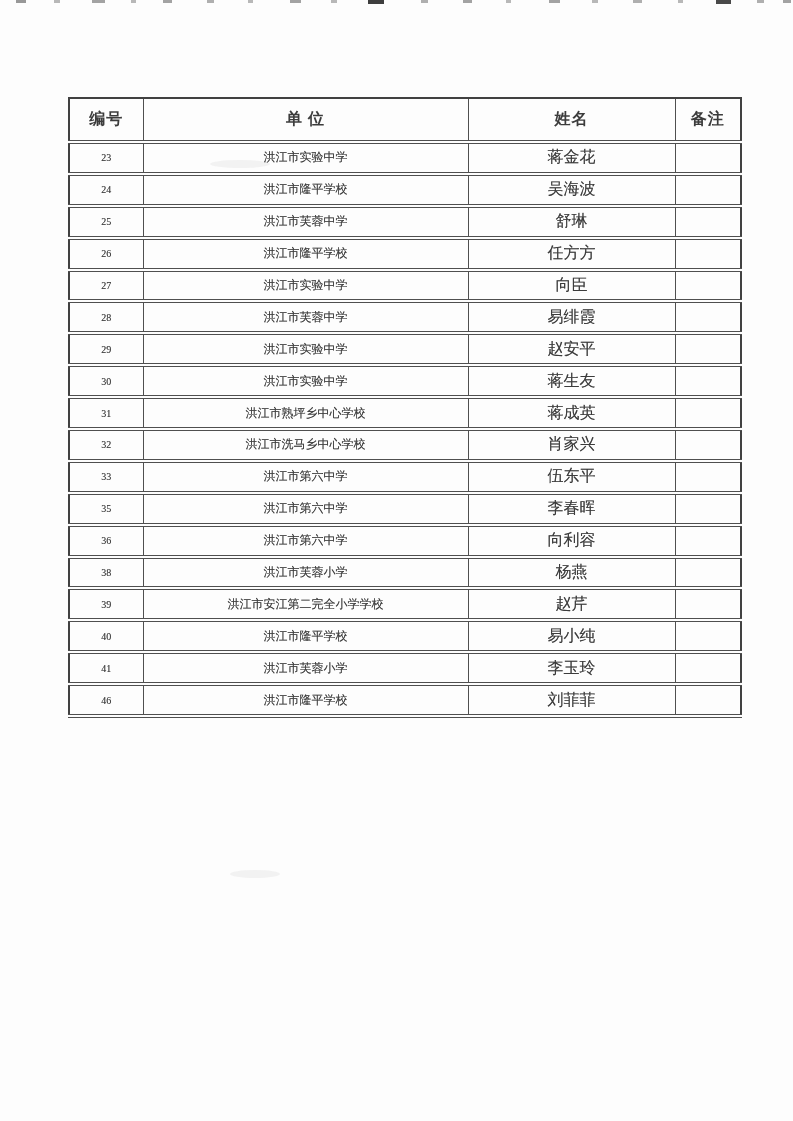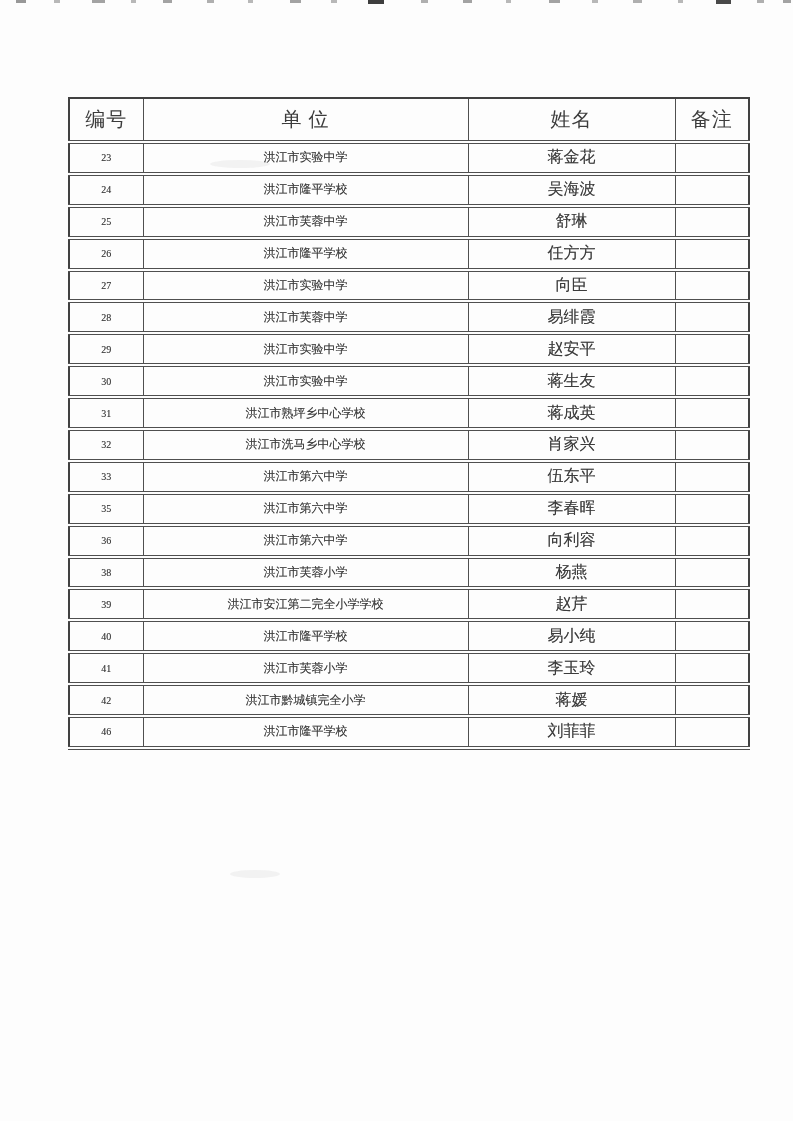--- a/index.html
+++ b/index.html
@@ -48,25 +48,25 @@
   }
   .roster-table th:first-child, .roster-table td:first-child { border-left: none; }
   .roster-table thead tr {
     height: 44px;
     border-bottom: 4px double var(--grid);
   }
   .roster-table tbody tr {
     height: 31.9px;
     border-bottom: 4px double var(--grid);
   }
-  .roster-table th { font-size: 20px; letter-spacing: 1px; }
+  .roster-table th { font-size: 16px; letter-spacing: 1px; font-weight: bold; }
   .col-no    { width: 74px;  font-size: 10px; font-family: "Liberation Serif","DejaVu Serif",serif; }
   .col-unit  { width: 325px; font-size: 12px; }
   .col-name  { width: 207px; font-size: 16px; }
-  .col-remark{ width: 74px;  font-size: 15px; }
+  .col-remark{ width: 66px;  font-size: 15px; }
   .roster-table td { text-shadow: 0 0 0.5px rgba(70,70,70,0.55); }
   
   .smudge {
     position: absolute;
     background: rgba(120,120,120,0.08);
     border-radius: 50%;
     display: block;
   }
 </style>
 </head>
@@ -230,26 +230,20 @@
       <td class="col-remark"></td>
     </tr>
 
     <tr>
       <td class="col-no">41</td>
       <td class="col-unit">洪江市芙蓉小学</td>
       <td class="col-name">李玉玲</td>
       <td class="col-remark"></td>
     </tr>
 
-    <tr>
-      <td class="col-no">42</td>
-      <td class="col-unit">洪江市黔城镇完全小学</td>
-      <td class="col-name">蒋媛</td>
-      <td class="col-remark"></td>
-    </tr>
 
 
 
 
     <tr>
       <td class="col-no">46</td>
       <td class="col-unit">洪江市隆平学校</td>
       <td class="col-name">刘菲菲</td>
       <td class="col-remark"></td>
     </tr>

